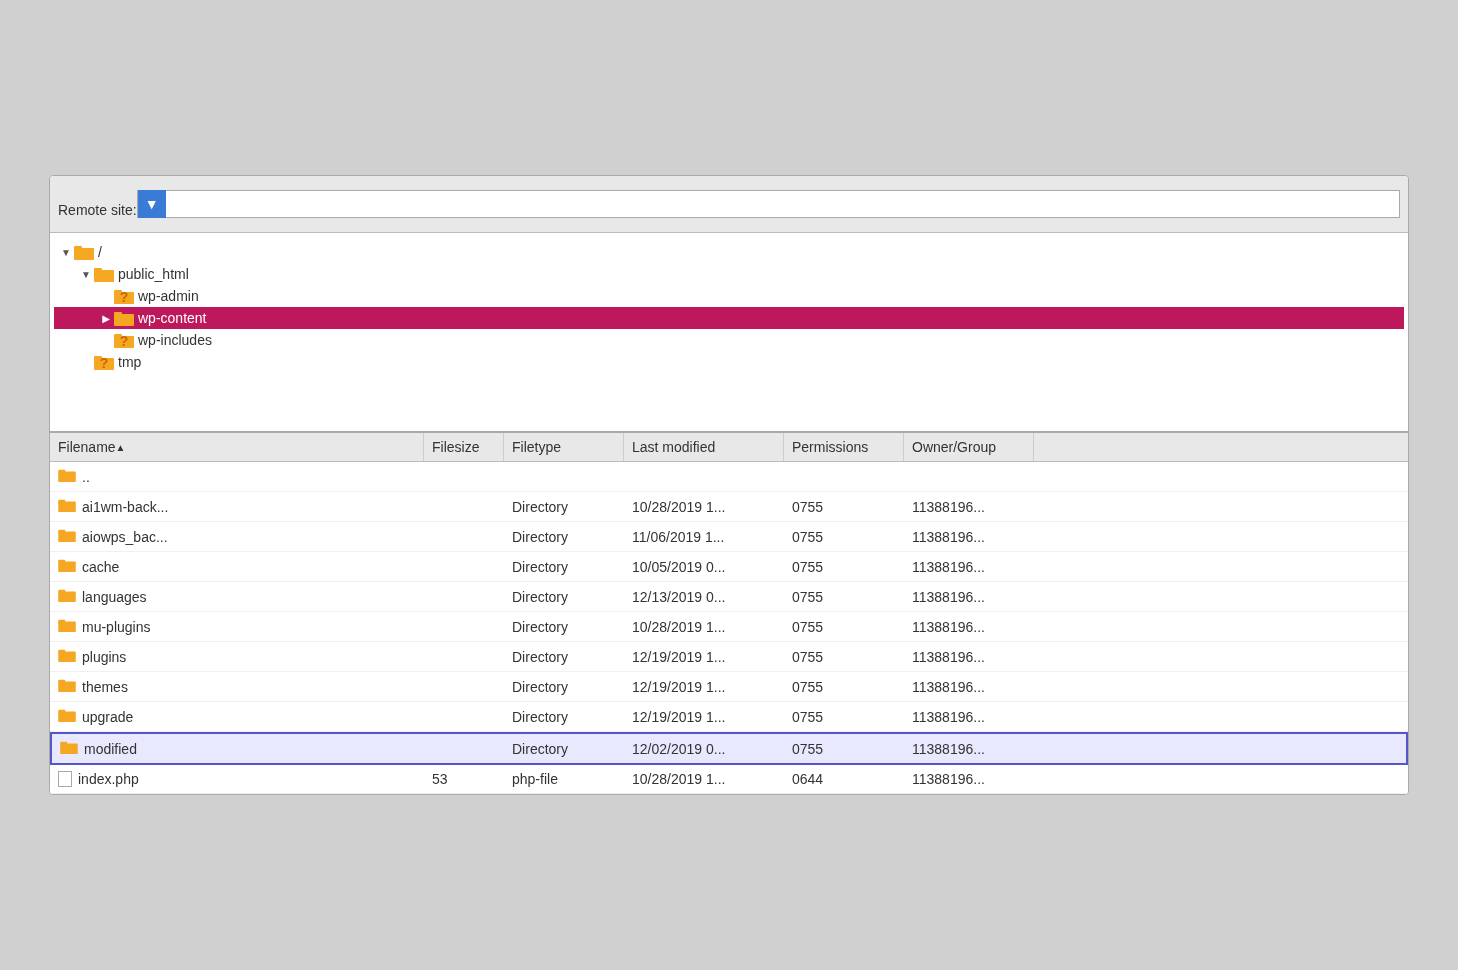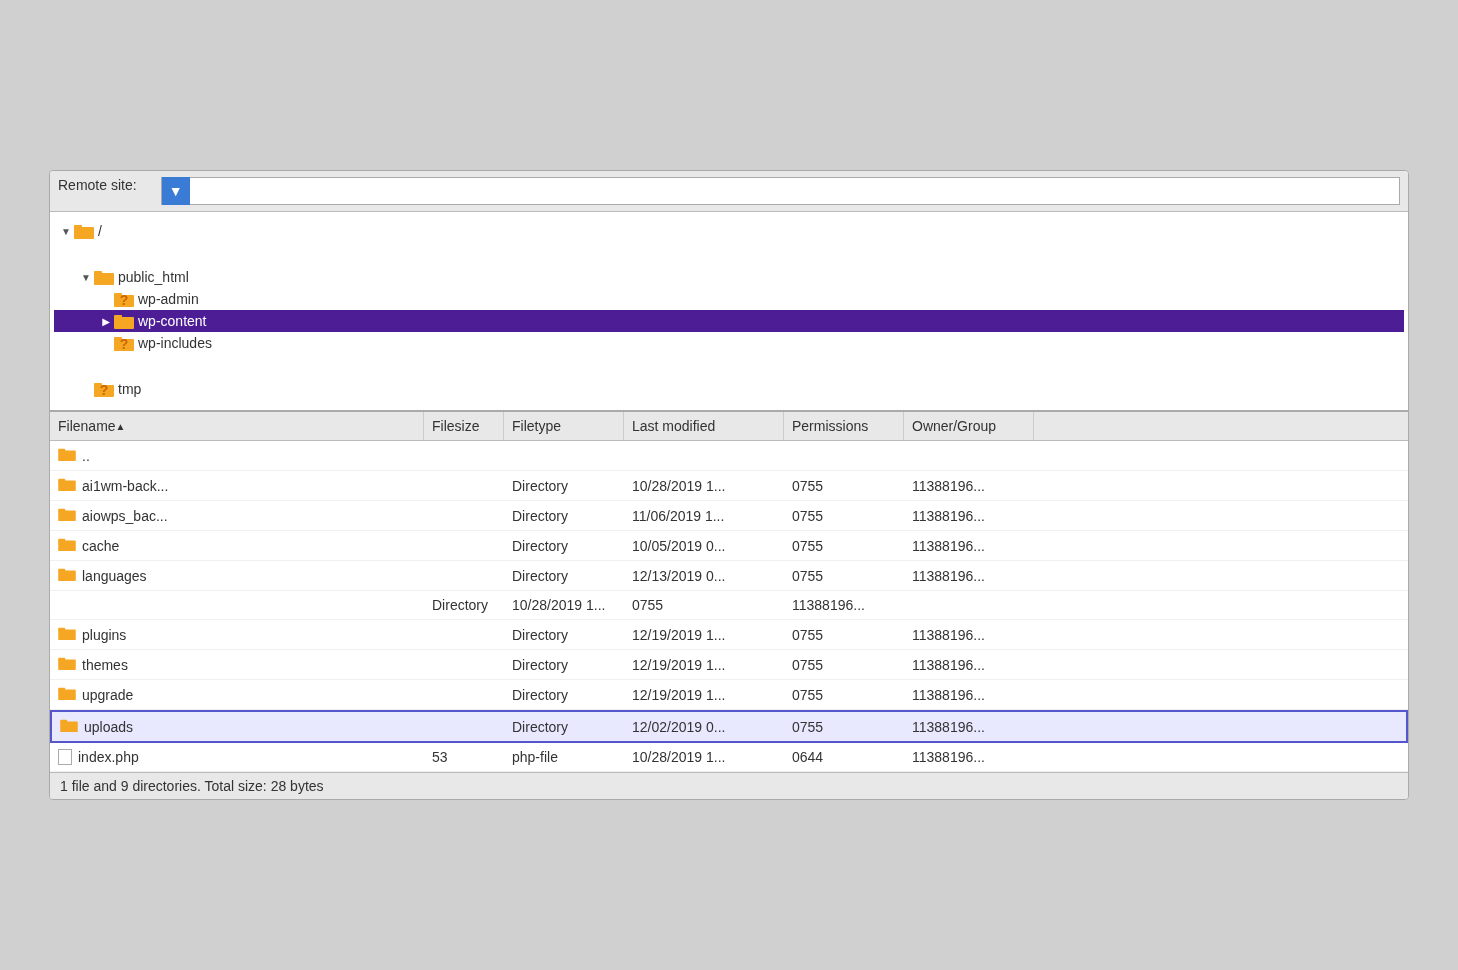--- a/index.html
+++ b/index.html
@@ -22,25 +22,25 @@
       width: 1360px;
       background: #f0f0f0;
       border: 1px solid #aaa;
       border-radius: 4px;
       overflow: hidden;
     }
 
     
     .remote-site-bar {
       display: flex;
-      align-items: flex-start;
-      padding: 6px 8px;
+      align-items: flex-end;
+      padding: 14px 8px;
       background: #e8e8e8;
       border-bottom: 1px solid #bbb;
-      gap: 24px;
+      gap: 0;
     }
 
     .remote-site-label {
       white-space: nowrap;
       color: #333;
       font-size: 14px;
     }
 
     .remote-site-input-wrapper {
       flex: 1;
@@ -83,21 +83,21 @@
 
     .tree-item {
       display: flex;
       align-items: center;
       padding: 3px 4px;
       cursor: pointer;
       user-select: none;
     }
 
     .tree-item.selected {
-      background: #4c1d95;
+      background: #be185d;
       color: white;
     }
 
     .tree-item.selected .item-label {
       color: white;
     }
 
     .toggle-arrow {
       width: 16px;
       display: inline-flex;
@@ -122,21 +122,21 @@
 
     .folder-icon svg { width: 20px; height: 16px; }
 
     .item-label {
       color: #333;
       font-size: 14px;
     }
 
     
     .indent-0 { padding-left: 4px; }
-    .indent-1 { padding-left: 24px; margin-top: 24px; }
+    .indent-1 { padding-left: 24px; }
     .indent-2 { padding-left: 44px; }
 
     
     .file-list-panel {
       background: white;
     }
 
     .file-list-header {
       display: grid;
       grid-template-columns: 1fr 80px 120px 160px 120px 130px 1fr;
@@ -387,20 +387,27 @@
         <span>languages</span>
       </div>
       <div class="file-cell"></div>
       <div class="file-cell">Directory</div>
       <div class="file-cell">12/13/2019 0...</div>
       <div class="file-cell">0755</div>
       <div class="file-cell">11388196...</div>
       <div class="file-cell"></div>
     </div>
         <div class="file-row">
+      <div class="file-cell">
+        <span><svg class="folder-sm" viewBox="0 0 20 16" xmlns="http://www.w3.org/2000/svg">
+           <rect x="0" y="4" width="20" height="12" rx="1" fill="#F5A623"></rect>
+           <rect x="0" y="2" width="8" height="4" rx="1" fill="#F5A623"></rect>
+         </svg></span>
+        <span>mu-plugins</span>
+      </div>
       <div class="file-cell"></div>
       <div class="file-cell">Directory</div>
       <div class="file-cell">10/28/2019 1...</div>
       <div class="file-cell">0755</div>
       <div class="file-cell">11388196...</div>
       <div class="file-cell"></div>
     </div>
         <div class="file-row">
       <div class="file-cell">
         <span><svg class="folder-sm" viewBox="0 0 20 16" xmlns="http://www.w3.org/2000/svg">
@@ -445,21 +452,21 @@
       <div class="file-cell">0755</div>
       <div class="file-cell">11388196...</div>
       <div class="file-cell"></div>
     </div>
         <div class="file-row highlighted">
       <div class="file-cell">
         <span><svg class="folder-sm" viewBox="0 0 20 16" xmlns="http://www.w3.org/2000/svg">
            <rect x="0" y="4" width="20" height="12" rx="1" fill="#F5A623"></rect>
            <rect x="0" y="2" width="8" height="4" rx="1" fill="#F5A623"></rect>
          </svg></span>
-        <span>uploads</span>
+        <span>modified</span>
       </div>
       <div class="file-cell"></div>
       <div class="file-cell">Directory</div>
       <div class="file-cell">12/02/2019 0...</div>
       <div class="file-cell">0755</div>
       <div class="file-cell">11388196...</div>
       <div class="file-cell"></div>
     </div>
         <div class="file-row">
       <div class="file-cell">
@@ -472,17 +479,14 @@
       <div class="file-cell">php-file</div>
       <div class="file-cell">10/28/2019 1...</div>
       <div class="file-cell">0644</div>
       <div class="file-cell">11388196...</div>
       <div class="file-cell"></div>
     </div>
       </div>
 
   </div>
 
-  <div class="status-bar">
-    <span>1 file and 9 directories. Total size: 28 bytes</span>
-  </div>
 
 </div>
 
 </body></html>

